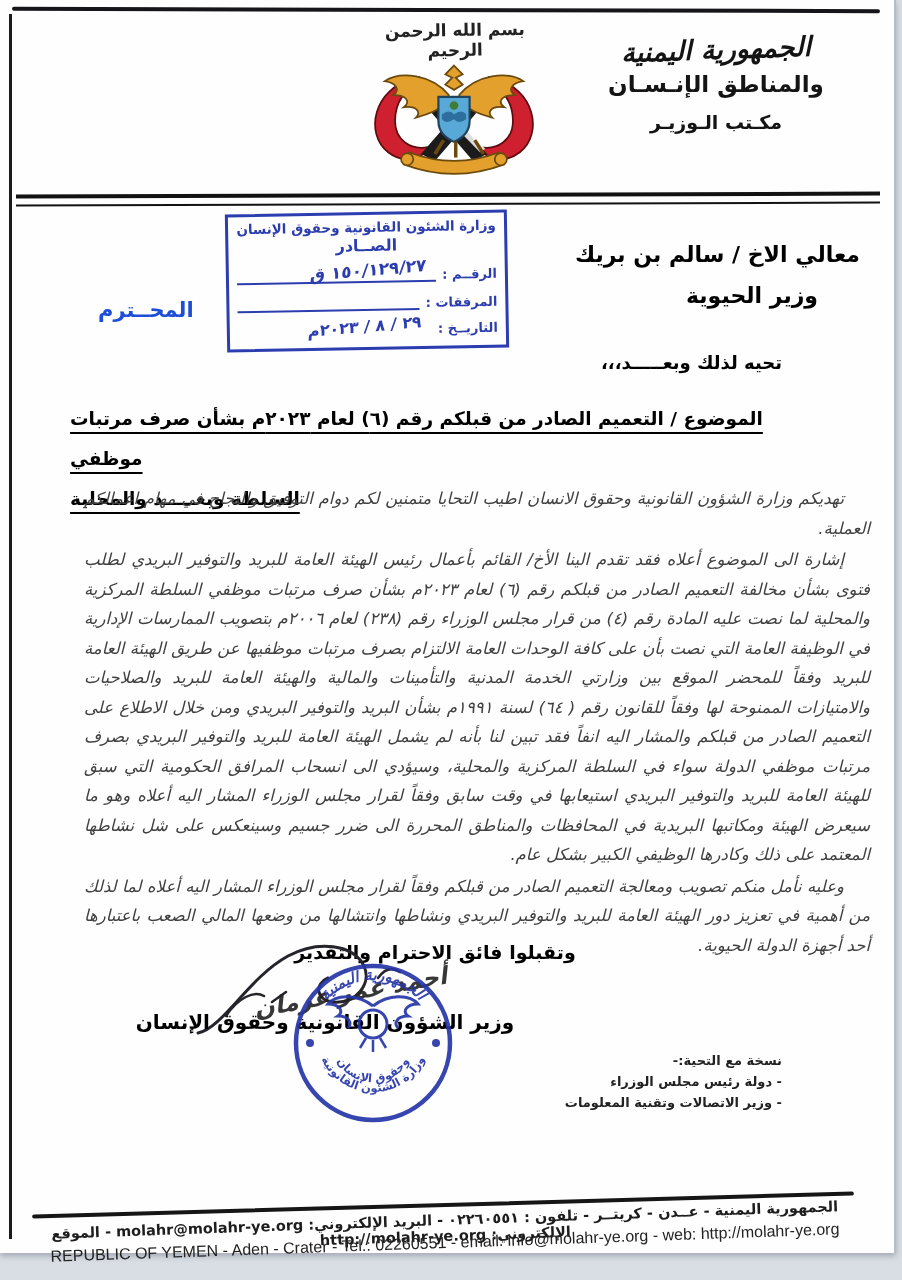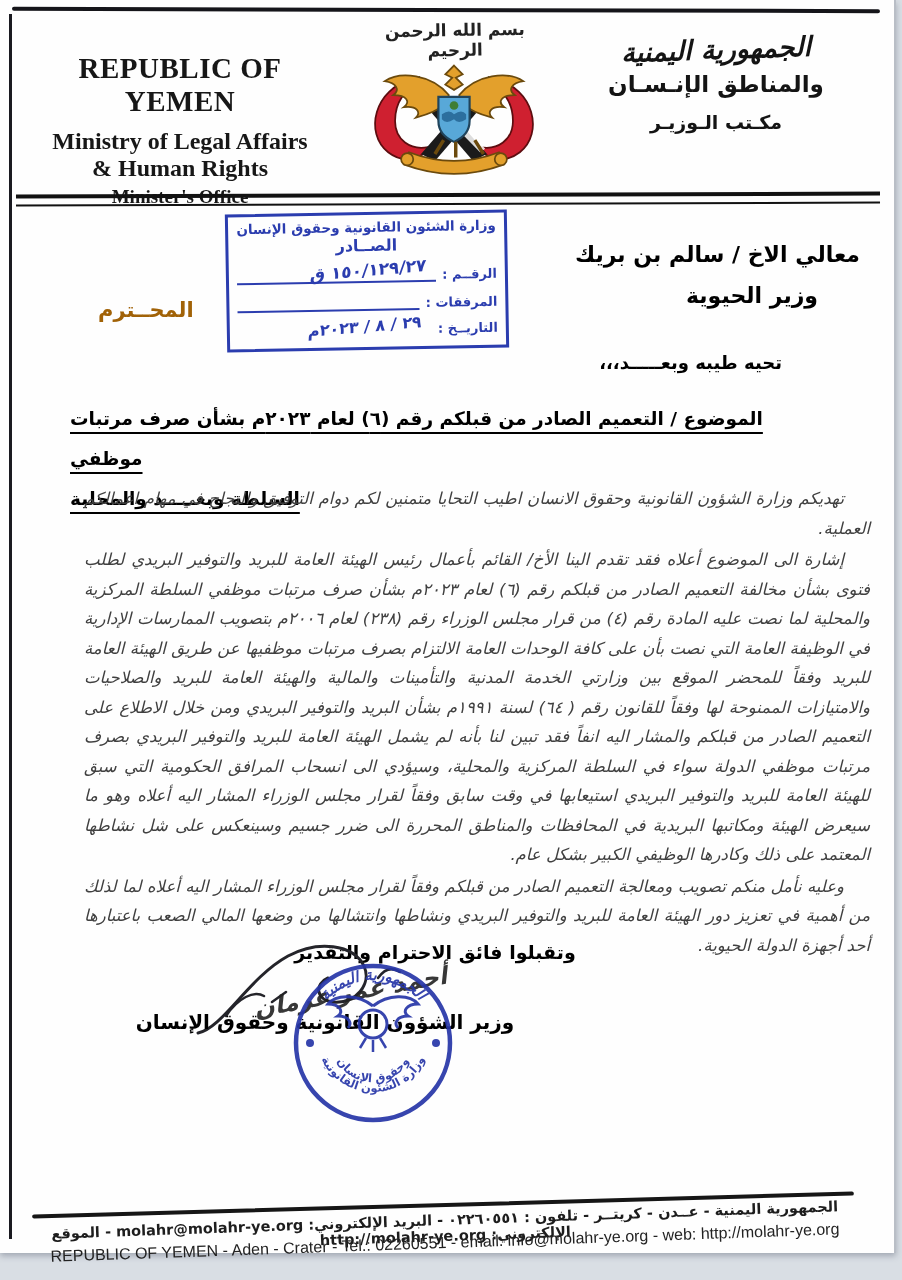--- a/index.html
+++ b/index.html
@@ -12,21 +12,21 @@
   }
   .canvas{
     position:absolute;left:0;top:0;
     width:894px;height:1253px;
     background:#fefefe;
     border-right:2px solid #b9bec6;
     box-shadow:0 3px 6px rgba(60,70,90,.35);
   }
   .edge-top{position:absolute;left:12px;top:8px;width:868px;height:4px;background:#15151a;transform:rotate(.15deg);border-radius:2px;}
   .edge-left{position:absolute;left:9px;top:14px;width:3px;height:1225px;background:#1a1a20;}
-  .ink{color:#a16207;}
+  .ink{color:#1d4ed8;}
   
   .hdr-en{position:absolute;left:30px;top:52px;width:300px;text-align:center;font-family:"Liberation Serif",serif;color:#171717;}
   .hdr-en .l1{font-size:29px;font-weight:bold;letter-spacing:.5px;}
   .hdr-en .l2{font-size:24px;font-weight:bold;margin-top:10px;}
   .hdr-en .l3{font-size:24px;font-weight:bold;}
   .hdr-en .l4{font-size:19px;font-weight:bold;margin-top:4px;}
   .basmala{position:absolute;left:360px;top:20px;width:190px;text-align:center;font-size:17px;font-weight:bold;color:#222;transform:rotate(-1deg);}
   .emblem{position:absolute;left:356px;top:50px;width:196px;height:130px;}
   .hdr-ar{position:absolute;right:28px;top:34px;width:300px;text-align:center;direction:rtl;color:#141414;}
   .hdr-ar .l1{font-size:27px;font-weight:bold;font-style:italic;transform:rotate(-2deg);}
@@ -75,26 +75,20 @@
   .footer-en{position:absolute;left:30px;top:1234px;width:830px;text-align:center;font-size:16px;transform:rotate(-2deg);color:#222;font-family:"Liberation Sans",sans-serif;}
 </style>
 </head>
 <body>
 
 <div class="canvas">
 
   <div class="edge-top"></div>
   <div class="edge-left"></div>
 
-  <div class="hdr-en">
-    <div class="l1">REPUBLIC OF YEMEN</div>
-    <div class="l2">Ministry of Legal Affairs</div>
-    <div class="l3">&amp; Human Rights</div>
-    <div class="l4">Minister's Office</div>
-  </div>
 
   <div class="basmala">بسم الله الرحمن الرحيم</div>
   <svg class="emblem" viewBox="0 0 220 150">
 
     <path d="M62,34 C18,44 6,96 34,118 C52,132 74,126 80,112 C60,116 42,104 42,82 C42,60 54,44 70,40 Z" fill="#cf2030" stroke="#5d0d10" stroke-width="2"></path>
     <path d="M158,34 C202,44 214,96 186,118 C168,132 146,126 140,112 C160,116 178,104 178,82 C178,60 166,44 150,40 Z" fill="#cf2030" stroke="#5d0d10" stroke-width="2"></path>
 
     <path d="M70,30 L148,120 L132,128 L58,42 Z" fill="#1b1b1b"></path>
     <path d="M150,30 L72,120 L88,128 L162,42 Z" fill="#1b1b1b"></path>
     <path d="M74,36 L146,114 L140,118 L66,42 Z" fill="#ffffff" opacity=".85"></path>
@@ -144,21 +138,21 @@
         <span class="hand date">٢٩ / ٨ / ٢٠٢٣م</span>
       </span>
     </div>
   </div>
 
   <div class="addressee">
     <div class="a1">معالي الاخ / سالم بن بريك</div>
     <div class="a2">وزير الحيوية</div>
   </div>
   <div class="honorific ink">المحــترم</div>
-  <div class="salutation">تحيه طيبه وبعـــــد،،،</div>
+  <div class="salutation">تحيه لذلك وبعـــــد،،،</div>
 
   <div class="subject">
     <span class="u">الموضوع / التعميم الصادر من قبلكم رقم (٦) لعام ٢٠٢٣م بشأن صرف مرتبات موظفي</span><br>
     <span class="u">السلطة وبعـــــد والمحلية</span>
   </div>
 
   <div class="body-text">
     <p>تهديكم وزارة الشؤون القانونية وحقوق الانسان اطيب التحايا متمنين لكم دوام التوفيق والنجاح في مهام اعمالكم العملية.</p>
     <p>إشارة الى الموضوع أعلاه فقد تقدم الينا الأخ/ القائم بأعمال رئيس الهيئة العامة للبريد والتوفير البريدي لطلب فتوى بشأن مخالفة التعميم الصادر من قبلكم رقم (٦) لعام ٢٠٢٣م بشأن صرف مرتبات موظفي السلطة المركزية والمحلية لما نصت عليه المادة رقم (٤) من قرار مجلس الوزراء رقم (٢٣٨) لعام ٢٠٠٦م بتصويب الممارسات الإدارية في الوظيفة العامة التي نصت بأن على كافة الوحدات العامة الالتزام بصرف مرتبات موظفيها عن طريق الهيئة العامة للبريد وفقاً للمحضر الموقع بين وزارتي الخدمة المدنية والتأمينات والمالية والهيئة العامة للبريد والصلاحيات والامتيازات الممنوحة لها وفقاً للقانون رقم ( ٦٤) لسنة ١٩٩١م بشأن البريد والتوفير البريدي ومن خلال الاطلاع على التعميم الصادر من قبلكم والمشار اليه انفاً فقد تبين لنا بأنه لم يشمل الهيئة العامة للبريد والتوفير البريدي بصرف مرتبات موظفي الدولة سواء في السلطة المركزية والمحلية، وسيؤدي الى انسحاب المرافق الحكومية التي سبق للهيئة العامة للبريد والتوفير البريدي استيعابها في وقت سابق وفقاً لقرار مجلس الوزراء المشار اليه أعلاه وهو ما سيعرض الهيئة ومكاتبها البريدية في المحافظات والمناطق المحررة الى ضرر جسيم وسينعكس على شل نشاطها المعتمد على ذلك وكادرها الوظيفي الكبير بشكل عام.</p>
     <p>وعليه نأمل منكم تصويب ومعالجة التعميم الصادر من قبلكم وفقاً لقرار مجلس الوزراء المشار اليه أعلاه لما لذلك من أهمية في تعزيز دور الهيئة العامة للبريد والتوفير البريدي ونشاطها وانتشالها من وضعها المالي الصعب باعتبارها أحد أجهزة الدولة الحيوية.</p>
@@ -193,18 +187,23 @@
     </text>
 
     <g stroke="#2736a8" fill="none" stroke-width="3">
       <path d="M85,48 C70,36 48,36 40,46 C52,46 56,54 50,58 C62,58 64,66 60,70"></path>
       <path d="M85,48 C100,36 122,36 130,46 C118,46 114,54 120,58 C108,58 106,66 110,70"></path>
       <circle cx="85" cy="66" r="14"></circle>
       <path d="M78,80 l-6,10 M85,82 v12 M92,80 l6,10" stroke-width="2.5"></path>
     </g>
   </svg>
 
+  <div class="cc">
+    <div>نسخة مع التحية:-</div>
+    <div>- دولة رئيس مجلس الوزراء</div>
+    <div>- وزير الاتصالات وتقنية المعلومات</div>
+  </div>
 
   <div class="footer-rule"></div>
   <div class="footer-ar">الجمهورية اليمنية - عــدن - كريتــر - تلفون : ٠٢٢٦٠٥٥١ - البريد الإلكتروني: molahr@molahr-ye.org - الموقع الإلكتروني: http://molahr-ye.org</div>
   <div class="footer-en">REPUBLIC OF YEMEN - Aden - Crater -  Tel.: 02260551 - email: info@molahr-ye.org - web: http://molahr-ye.org</div>
 
 </div>
 
 </body></html>

